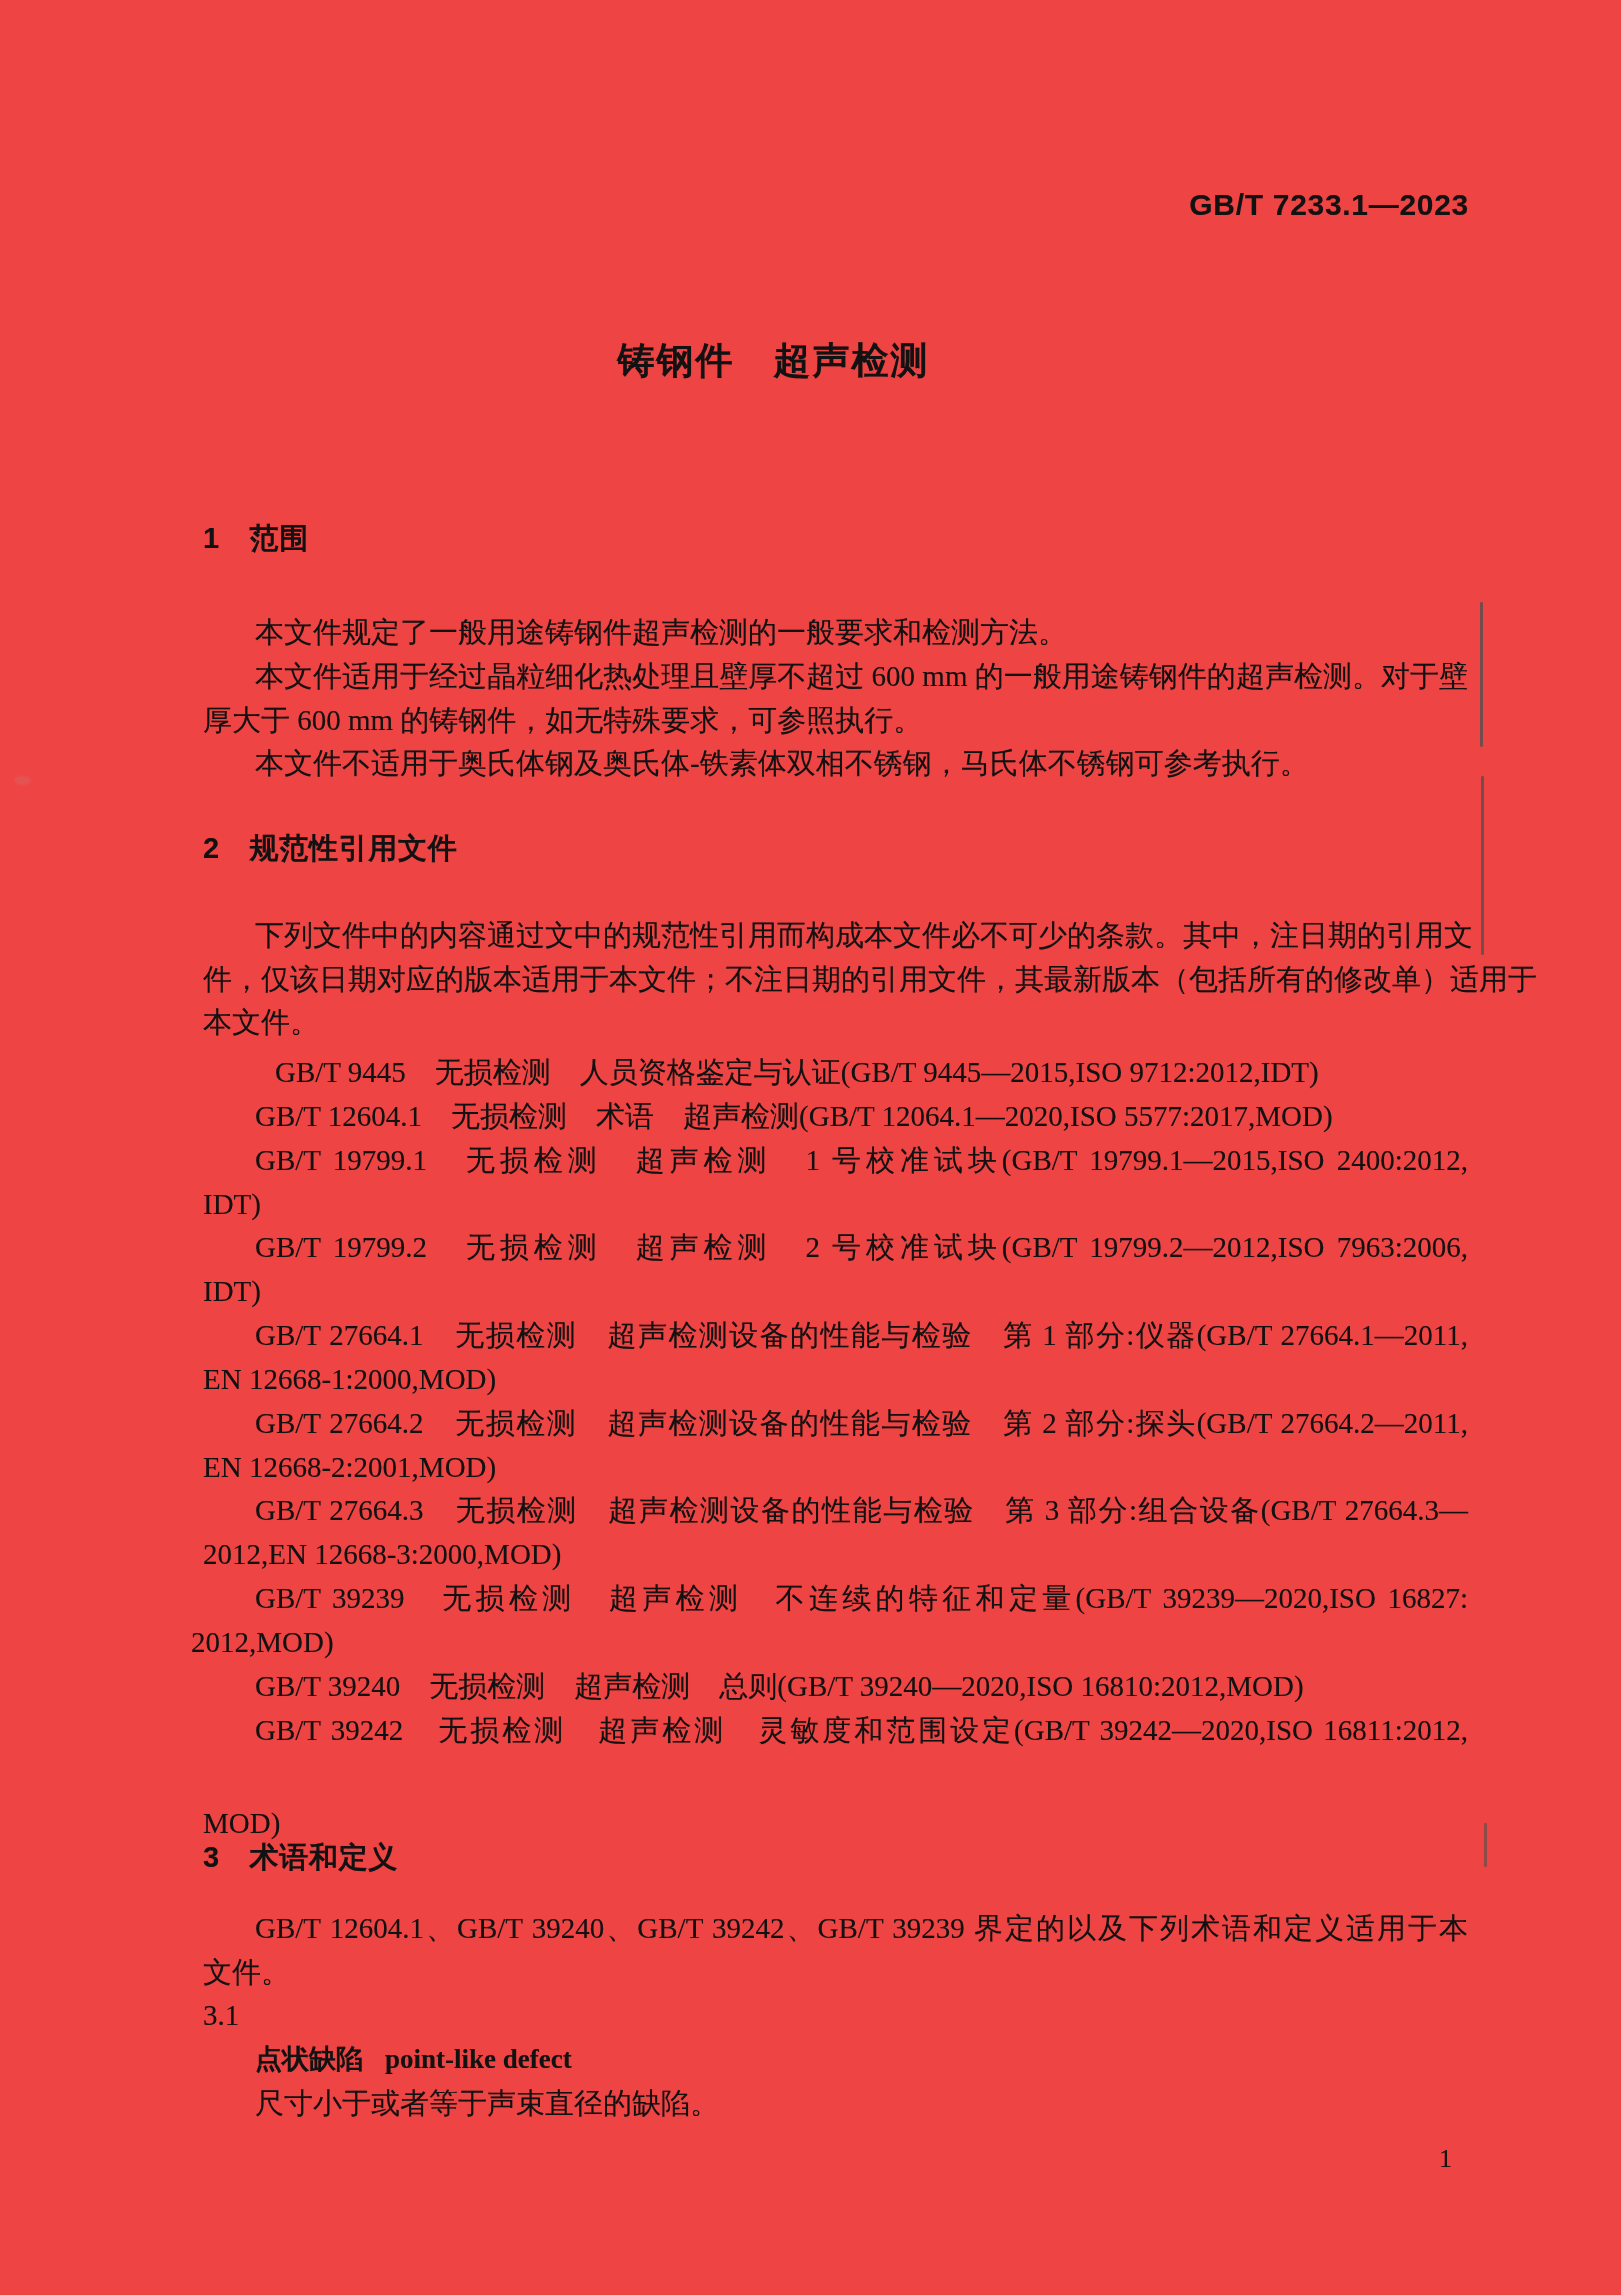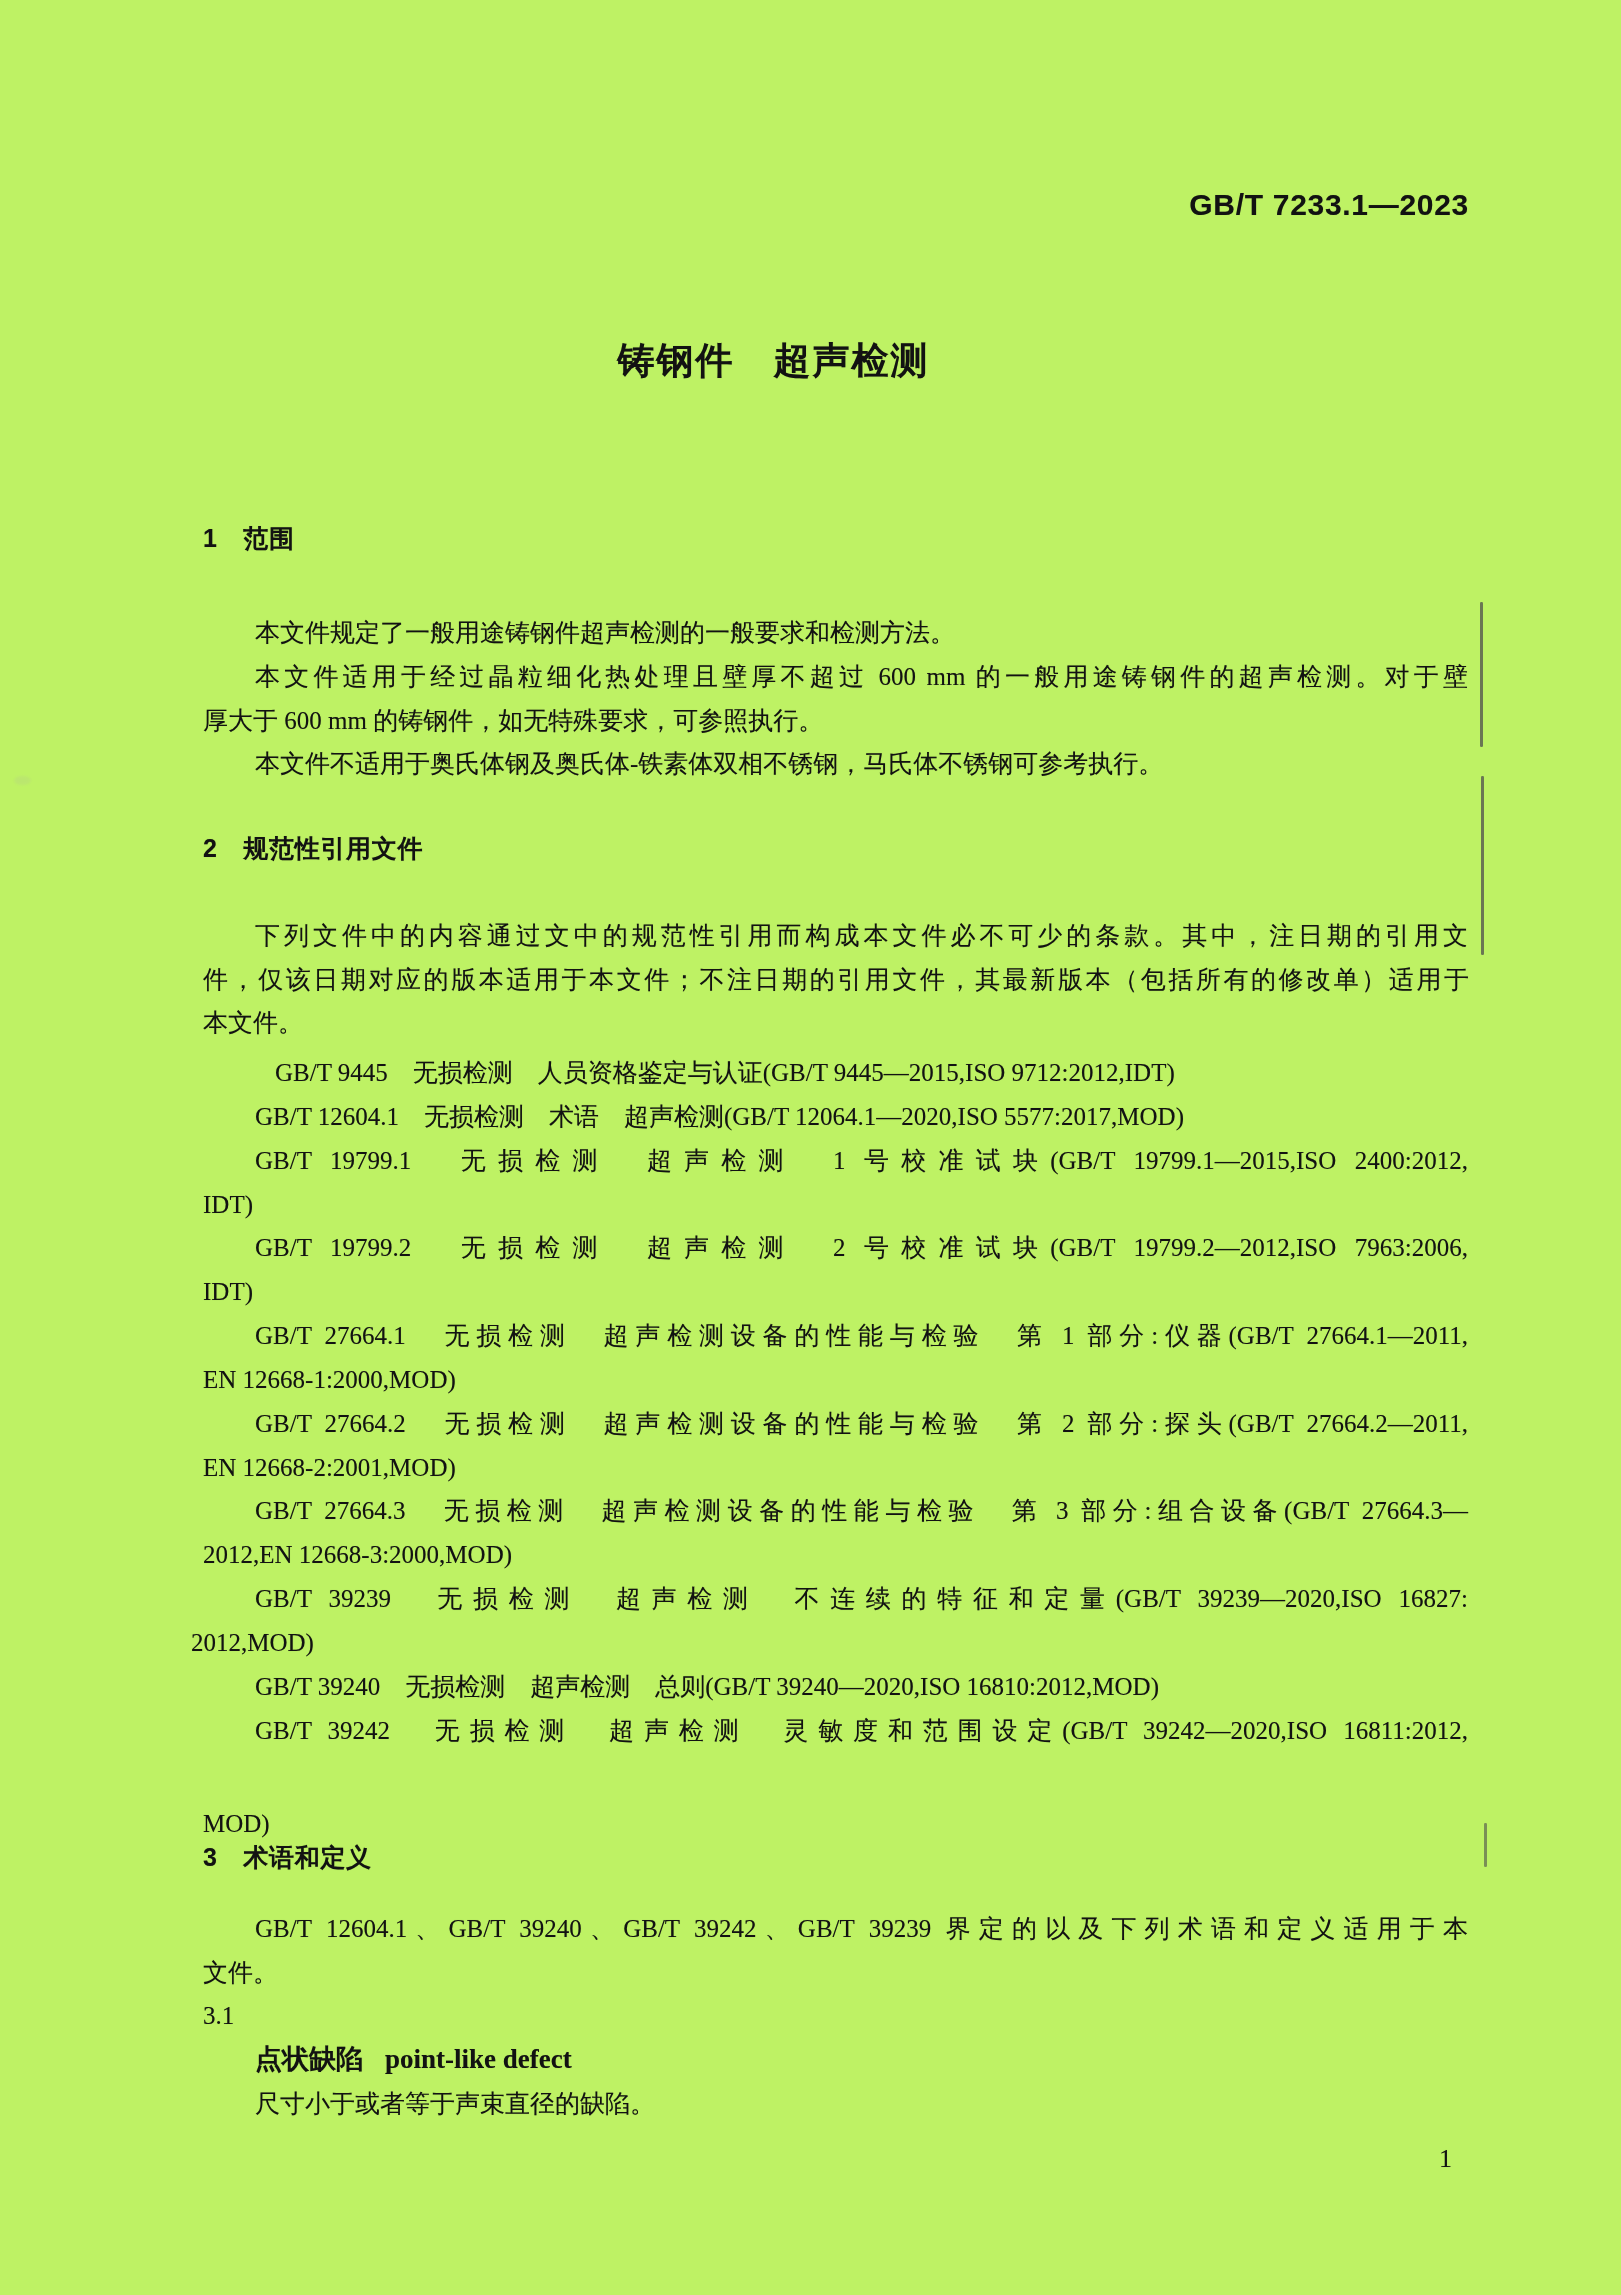--- a/index.html
+++ b/index.html
@@ -1,27 +1,27 @@
 <!DOCTYPE html>
 <html style="font-size:10.5px"><head>
 <meta charset="utf-8">
 <style>
   html,body{margin:0;padding:0;background:#e8e8e8;}
   .page{
     position:relative;
     width:1622px;height:2295px;
-    background:#bef264;
+    background:#ef4444;
     overflow:hidden;
     font-family:"Liberation Serif","DejaVu Serif",serif;
     color:#121212;
   }
   
   .line{
     position:absolute;
-    font-size:25px;
+    font-size:29px;
     line-height:31px;
     white-space:nowrap;
     text-shadow:0 0 0.7px rgba(0,0,0,.30);
   }
   .line.p{font-family:"Liberation Serif","DejaVu Serif",serif;}
   .line.h{
     font-family:"Liberation Sans","DejaVu Sans",sans-serif;
     font-weight:700;
     letter-spacing:0.7px;
   }

